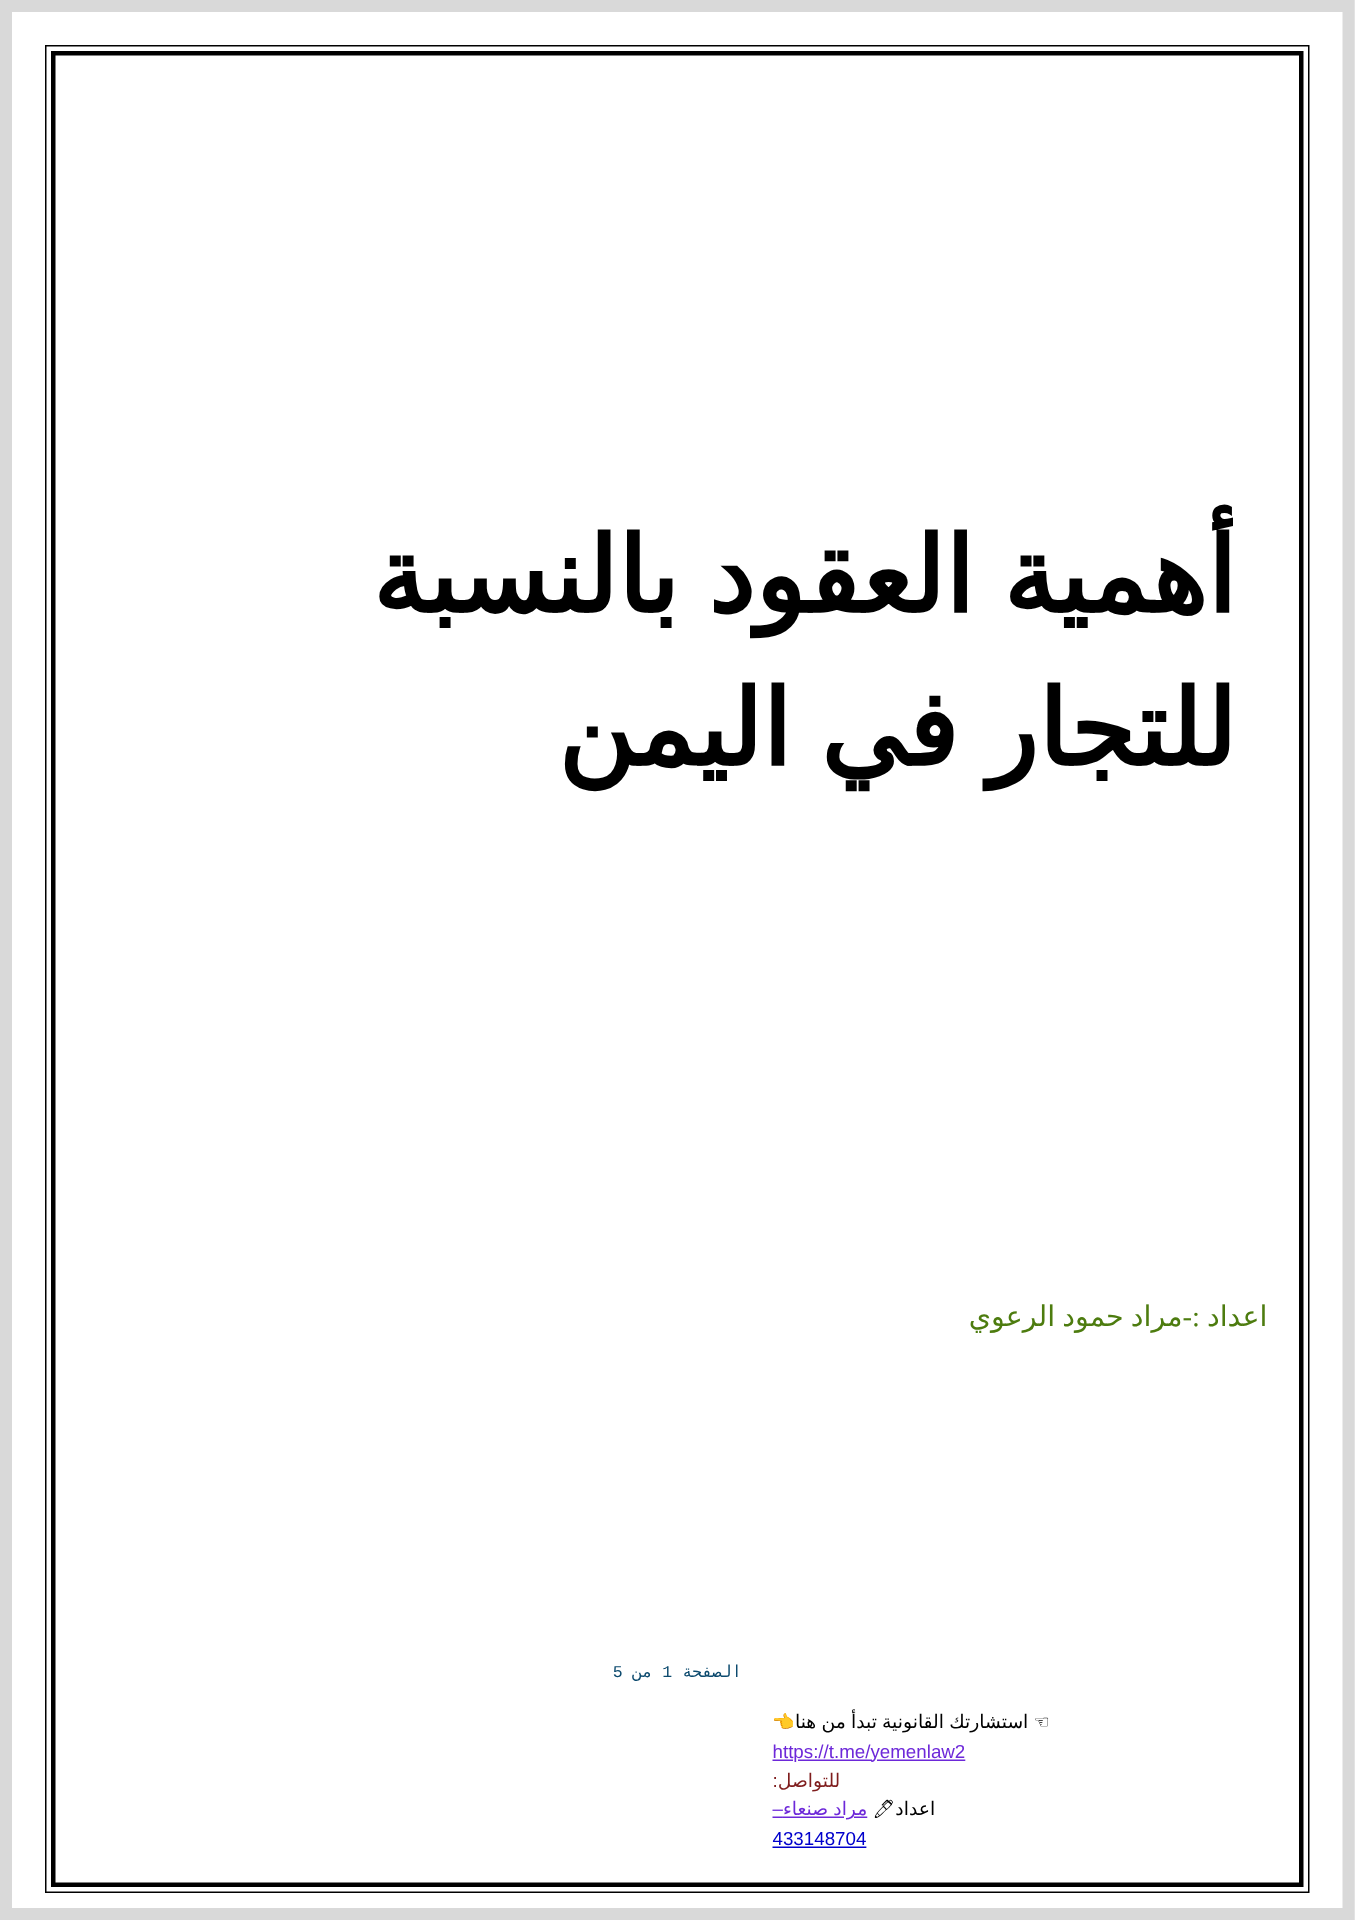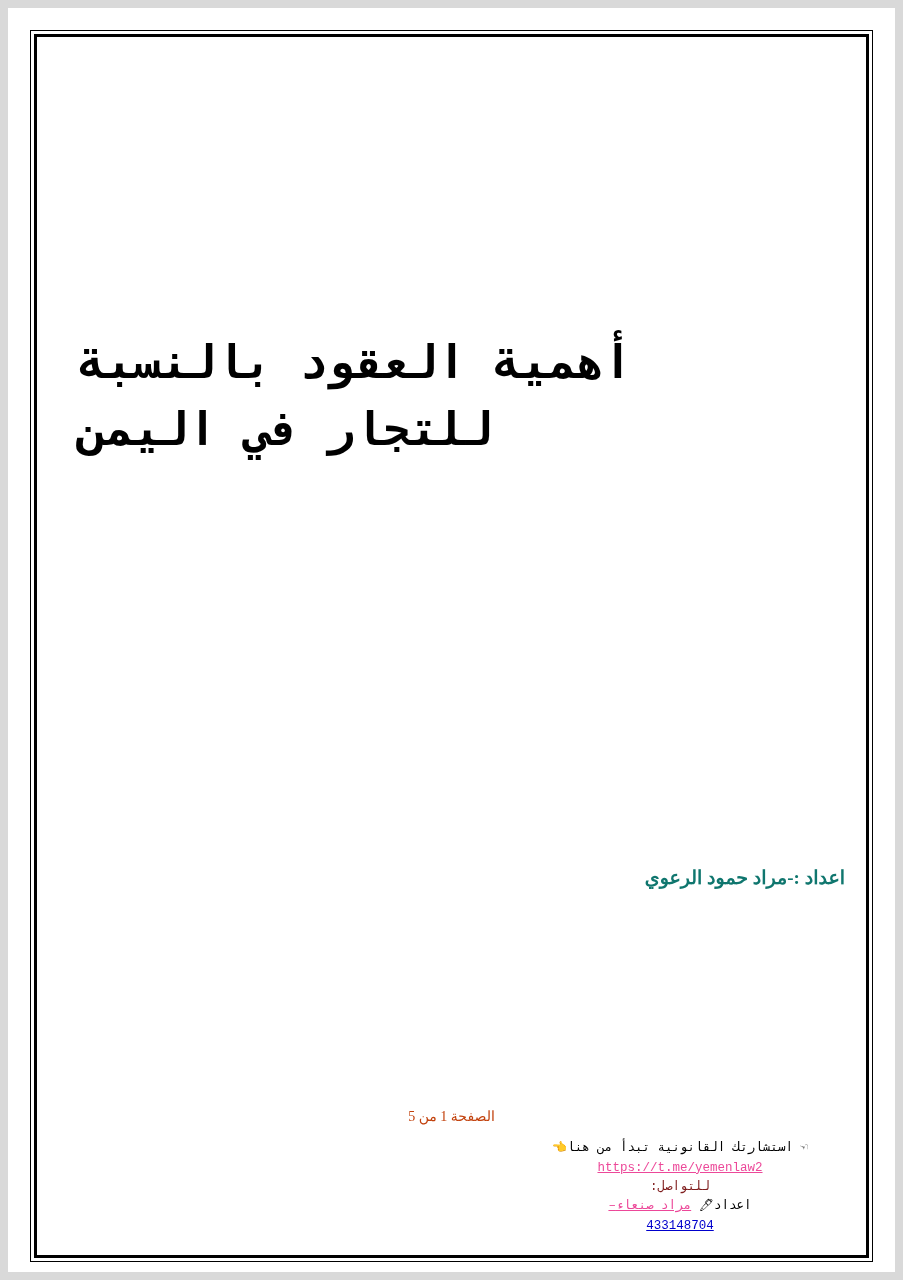--- a/index.html
+++ b/index.html
@@ -51,79 +51,79 @@
     right: 40px;
     bottom: 26px;
     box-sizing: border-box;
   }
 
   .doc-title {
     position: absolute;
     top: 285px;
     left: 30px;
     right: 30px;
-    text-align: left;
-    font-family: Liberation Mono, monospace;
+    text-align: right;
+    font-family: Liberation Sans, sans-serif;
     font-weight: bold;
-    font-size: 46px;
+    font-size: 70px;
     line-height: 1.45;
     color: #000;
     letter-spacing: 0px;
   }
 
   .author-block {
     position: absolute;
     top: 818px;
     right: 10px;
     left: 30px;
     text-align: right;
     direction: rtl;
   }
   .author-line {
     font-family: "Liberation Serif", serif;
-    font-weight: bold;
+    font-weight: normal;
     font-size: 19px;
-    color: #0f766e;
+    color: #4d7c0f;
     margin-bottom: 26px;
   }
 
   .page-number {
     position: absolute;
     top: 1060px;
     left: 0;
     right: 0;
     text-align: center;
-    font-family: Liberation Serif, serif;
-    font-size: 14px;
-    color: #c2410c;
+    font-family: Liberation Mono, monospace;
+    font-size: 11px;
+    color: #0c4a6e;
     direction: rtl;
   }
 
   .footer-promo {
     position: absolute;
     bottom: 10px;
     right: 10px;
     width: 330px;
-    text-align: center;
+    text-align: left;
     direction: rtl;
-    font-family: Liberation Mono, monospace;
+    font-family: Liberation Sans, sans-serif;
     font-size: 12.5px;
     line-height: 1.55;
     color: #000;
     margin-top: 48px;
   }
   .footer-promo .promo-row {
     white-space: nowrap;
   }
   .footer-promo .emoji {
     font-size: 12px;
   }
   .footer-promo a,
   .footer-promo .linkish {
-    color: #ec4899;
+    color: #6d28d9;
     text-decoration: underline;
   }
   .footer-promo .contact-label {
     color: #7f1d1d;
   }
   .footer-promo .phone {
     color: #0000cc;
     text-decoration: underline;
     direction: ltr;
     display: inline-block;

